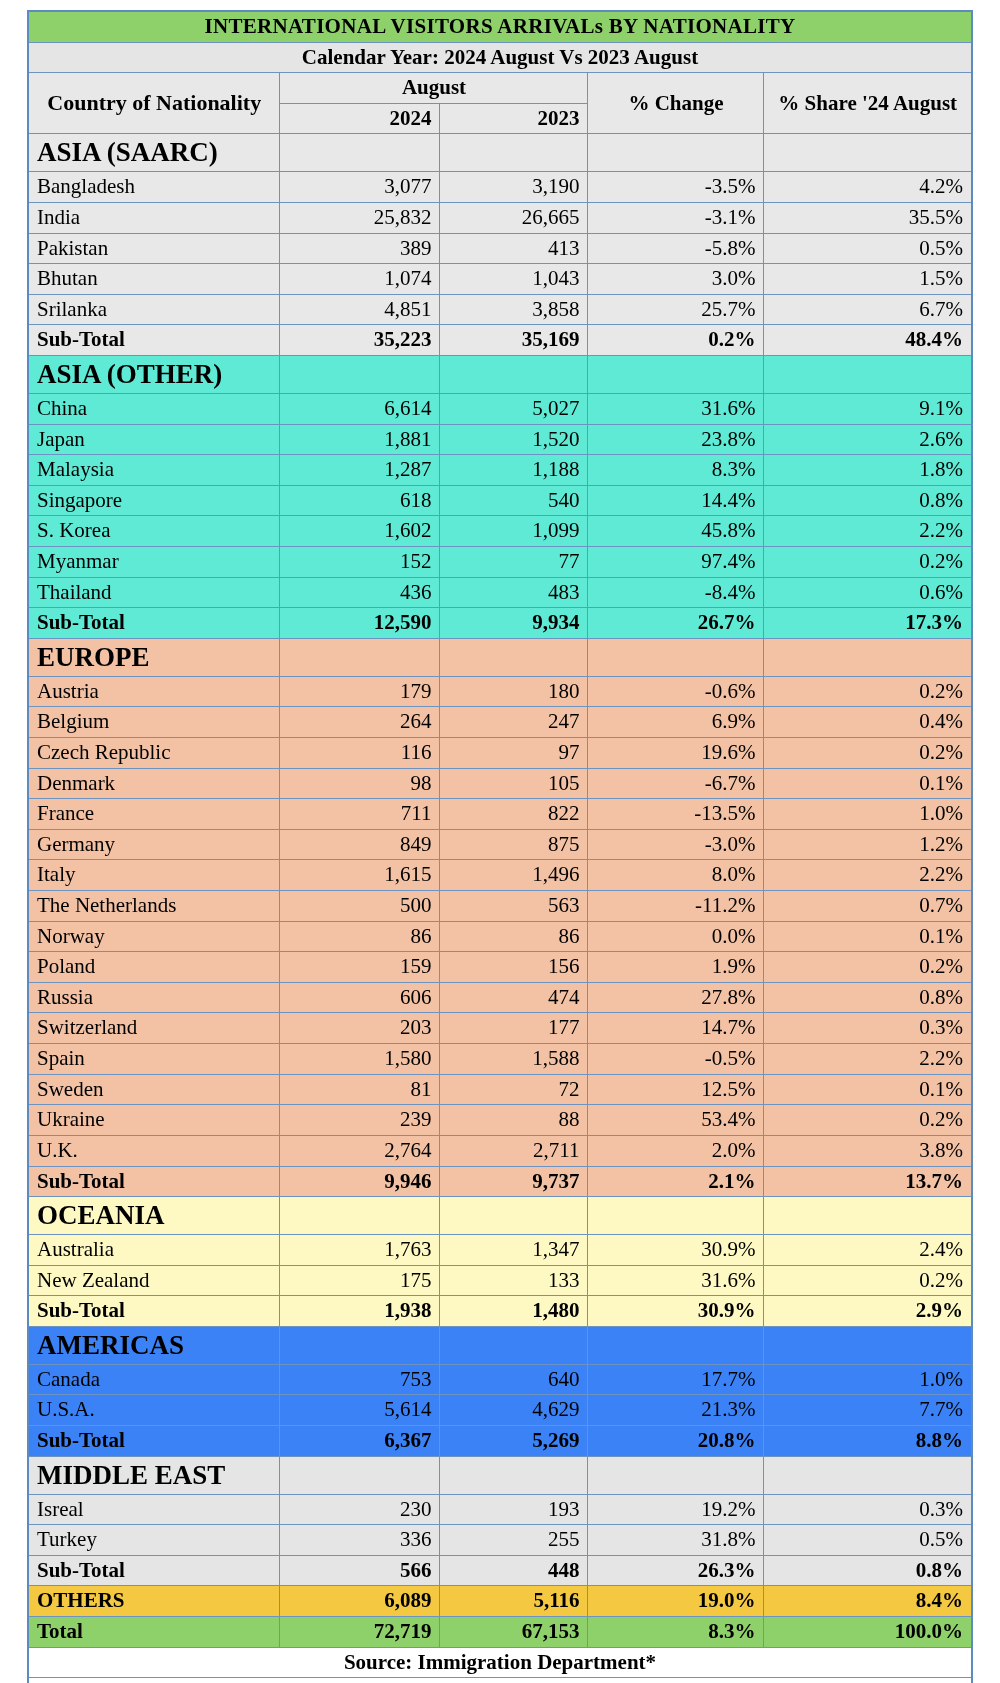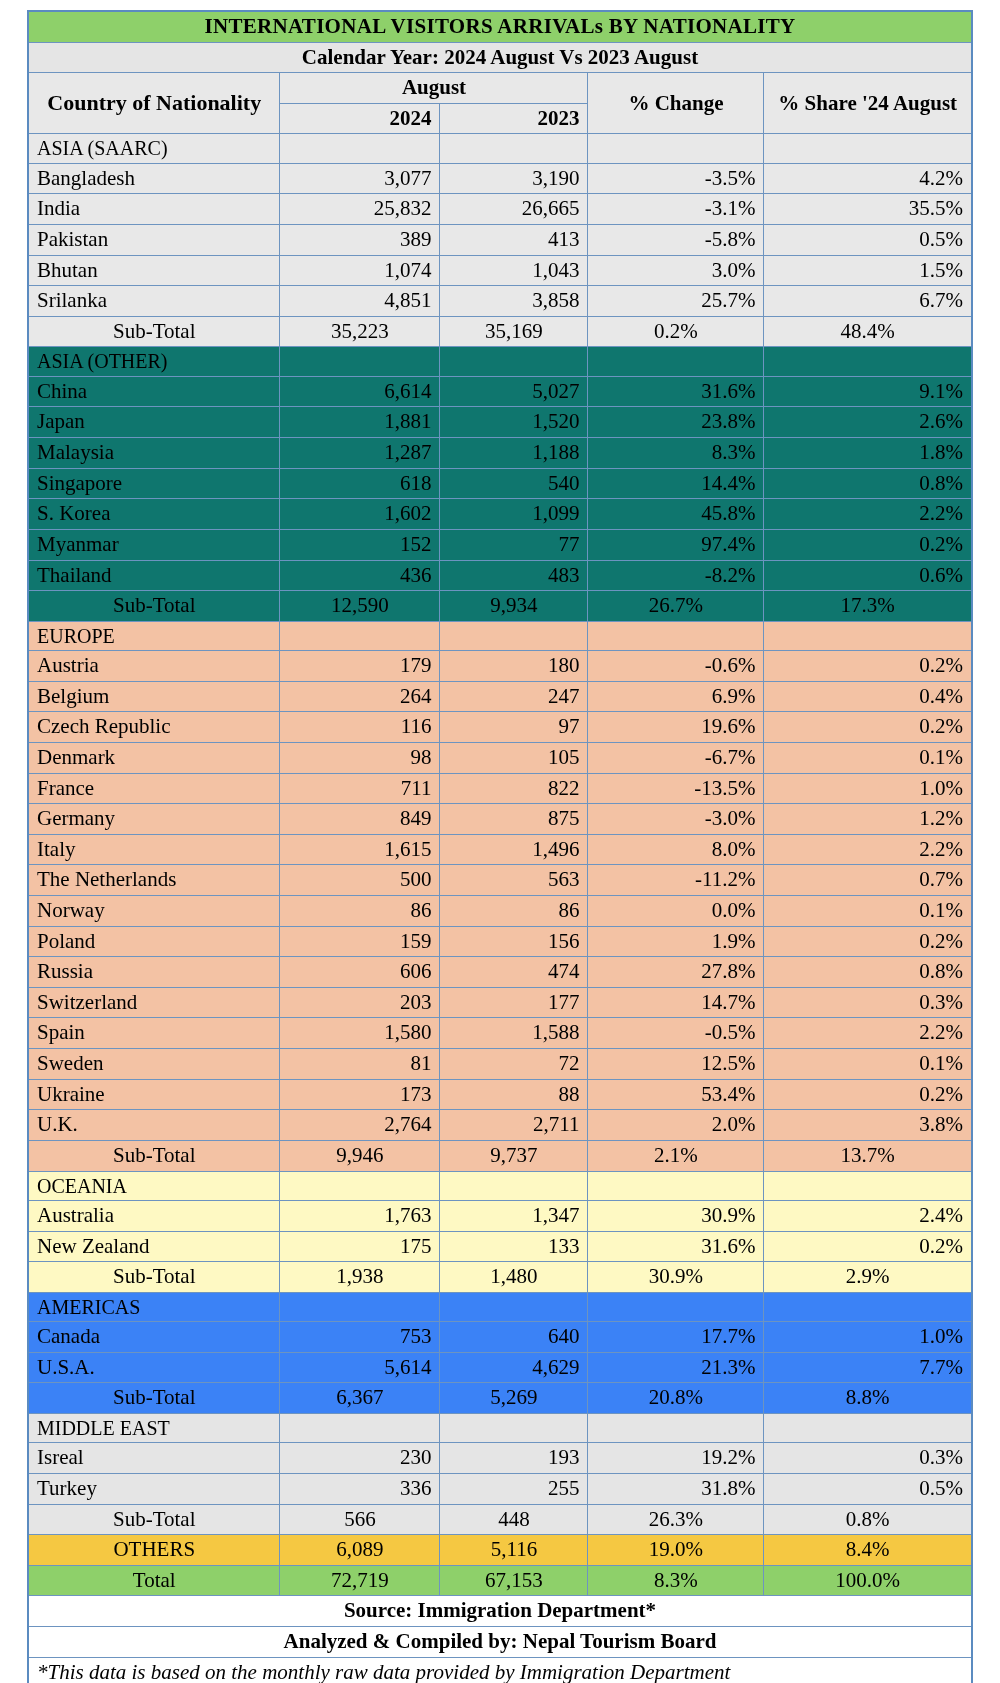--- a/index.html
+++ b/index.html
@@ -71,30 +71,29 @@
     text-align: right;
     padding: 3px 8px 4px 8px;
   }
   td.num {
     text-align: right;
   }
   td.name {
     text-align: left;
   }
   tr.group td {
-    font-weight: normal;
-    font-size: 20px;
+    font-weight: bold;
+    font-size: 27px;
   }
   tr.subtotal td {
-    font-weight: normal;
-    text-align: center;
+    font-weight: bold;
   }
   
   .g-saarc td      { background: #e8e8e8; }
-  .g-asiaother td  { background: #0f766e; }
+  .g-asiaother td  { background: #5eead4; }
   .g-europe td     { background: #f3c2a4; }
   .g-oceania td    { background: #fef9c3; }
   .g-americas td   { background: #3b82f6; }
   .g-mideast td    { background: #e5e5e5; }
   .g-others td     { background: #f5c842; font-weight: bold; }
   .g-total td      { background: #8ed06a; font-weight: bold; }
 
   .footer-row td {
     text-align: center;
     font-weight: bold;
@@ -236,21 +235,21 @@
           <td class="name">Myanmar</td>
           <td class="num">152</td>
           <td class="num">77</td>
           <td class="num">97.4%</td>
           <td class="num">0.2%</td>
         </tr>
         <tr class="g-asiaother">
           <td class="name">Thailand</td>
           <td class="num">436</td>
           <td class="num">483</td>
-          <td class="num">-8.2%</td>
+          <td class="num">-8.4%</td>
           <td class="num">0.6%</td>
         </tr>
         <tr class="g-asiaother subtotal">
           <td class="name">Sub-Total</td>
           <td class="num">12,590</td>
           <td class="num">9,934</td>
           <td class="num">26.7%</td>
           <td class="num">17.3%</td>
         </tr>
         <tr class="g-europe group">
@@ -353,21 +352,21 @@
         </tr>
         <tr class="g-europe">
           <td class="name">Sweden</td>
           <td class="num">81</td>
           <td class="num">72</td>
           <td class="num">12.5%</td>
           <td class="num">0.1%</td>
         </tr>
         <tr class="g-europe">
           <td class="name">Ukraine</td>
-          <td class="num">173</td>
+          <td class="num">239</td>
           <td class="num">88</td>
           <td class="num">53.4%</td>
           <td class="num">0.2%</td>
         </tr>
         <tr class="g-europe">
           <td class="name">U.K.</td>
           <td class="num">2,764</td>
           <td class="num">2,711</td>
           <td class="num">2.0%</td>
           <td class="num">3.8%</td>

